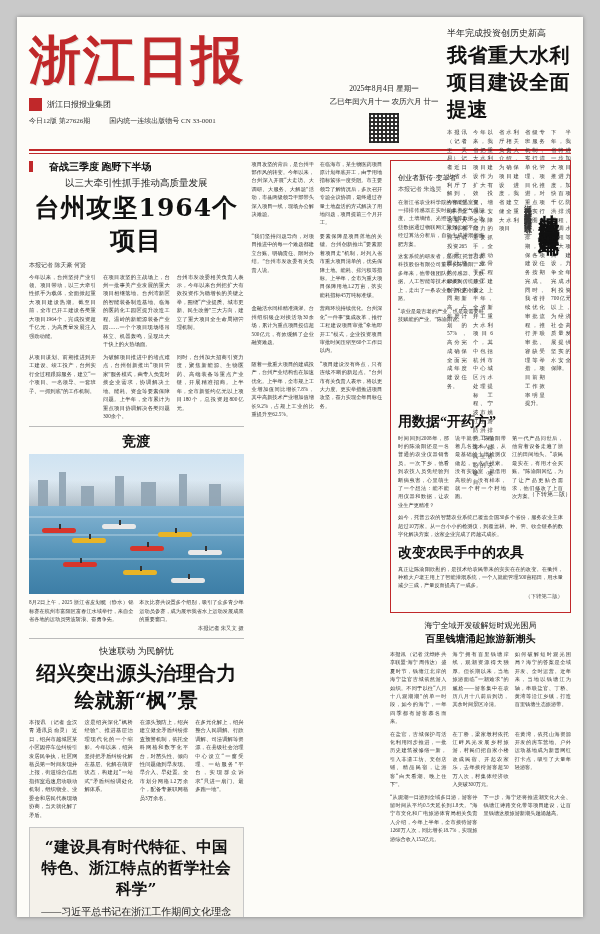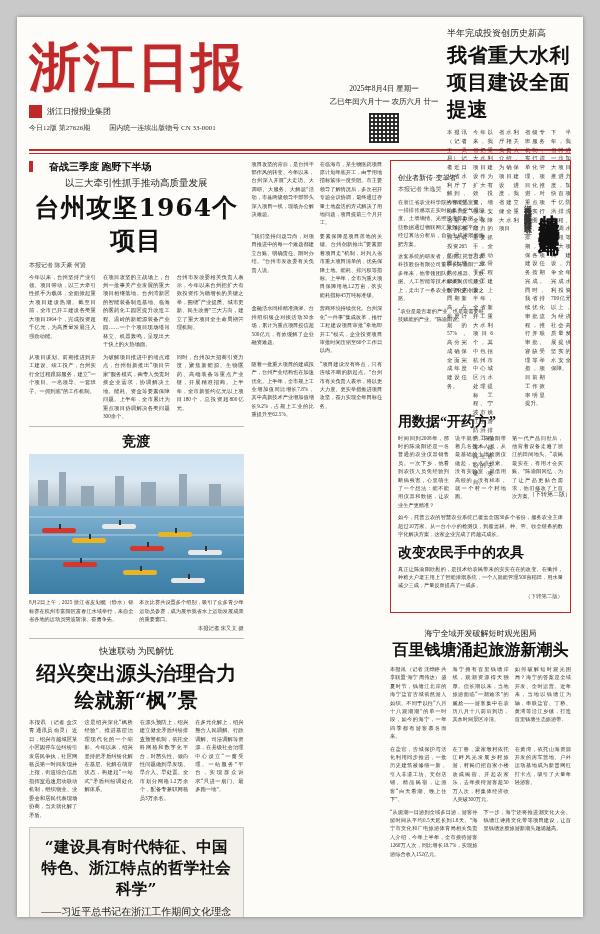--- a/index.html
+++ b/index.html
@@ -22,21 +22,21 @@
   
   .masthead{display:flex;align-items:flex-start;height:118px;}
   .logo-block{width:300px;flex:0 0 300px;}
   .logo-title{
     font-family:"DejaVu Serif", serif;
     font-weight:bold;
     font-size:52px;
     letter-spacing:2px;
     color:#c0282a;
     line-height:1.05;
-    margin-top:13px;
+    margin-top:6px;
     white-space:nowrap;
     text-shadow:1px 1px 0 rgba(0,0,0,.12);
   }
   .logo-sub{
     display:flex;align-items:center;gap:5px;margin-top:10px;
   }
   .logo-sq{
     width:13px;height:13px;background:#c0282a;flex:0 0 13px;
   }
   .logo-sub-text{font-size:8px;color:#222;}
@@ -174,23 +174,23 @@
   }
   .v-sub{
     writing-mode:vertical-rl;text-orientation:upright;
     font-size:8px;color:#333;letter-spacing:1px;height:210px;
   }
   .sub-h{
     font-size:14px;font-weight:bold;color:#111;margin:5px 0 3px;
   }
   .rb-sign{text-align:right;font-size:5.4px;color:#555;margin-top:3px;}
 
-  .r2-kicker{font-size:8px;color:#222;text-align:center;margin:15px 0 1px;}
+  .r2-kicker{font-size:8px;color:#222;text-align:center;margin:7px 0 1px;}
   .r2-head{
-    text-align:center;font-size:16px;font-weight:bold;color:#111;
+    text-align:center;font-size:10px;font-weight:bold;color:#111;
     font-family:"DejaVu Serif", serif;margin-bottom:4px;
   }
   .r2-cols{display:flex;gap:6px;font-size:5.2px;line-height:1.62;color:#333;text-align:justify;}
   .r2-cols .c{flex:1;}
 
   .promo{
     margin-top:8px;background:#eceae4;padding:10px 8px 9px;text-align:center;
   }
   .promo-tag{font-size:7px;color:#555;letter-spacing:3px;margin-bottom:4px;}
   .promo-title{

